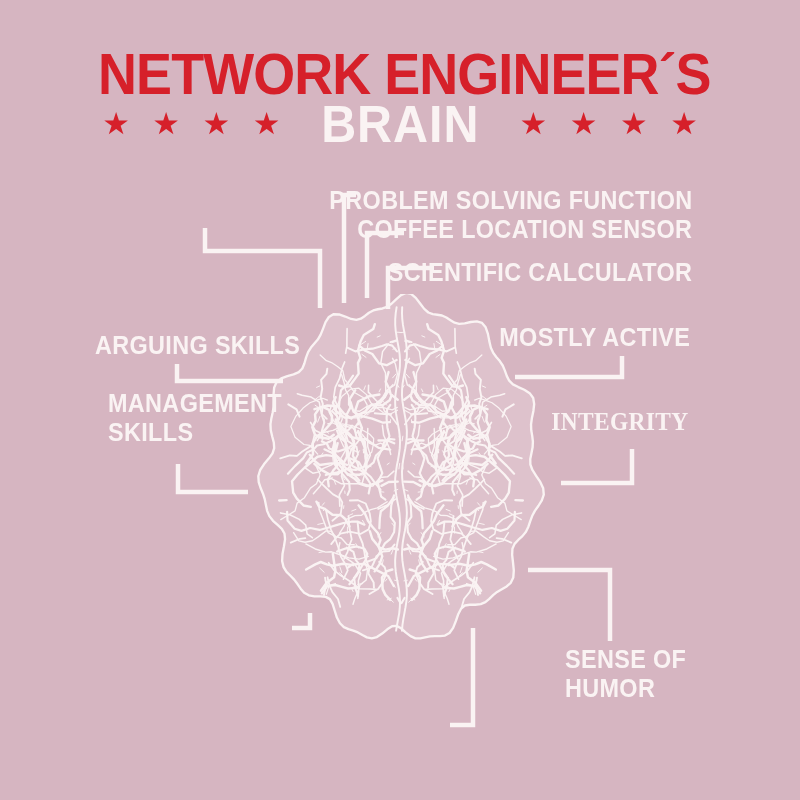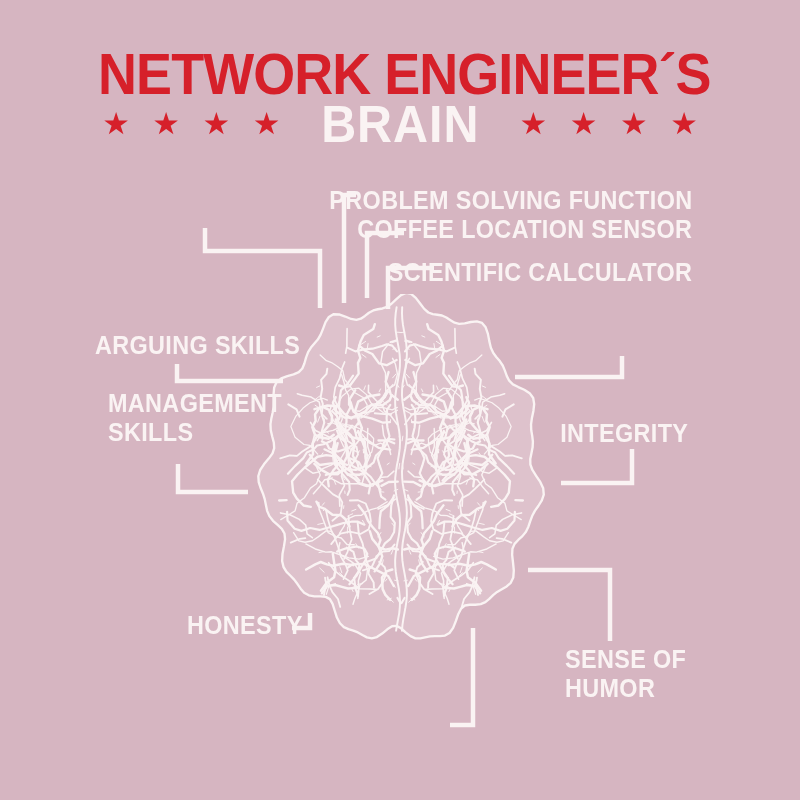--- a/index.html
+++ b/index.html
@@ -426,31 +426,31 @@
   </div>
 
   <div class="lbl right" style="right:108px; top:258px;">
     <span class="sq">SCIENTIFIC CALCULATOR</span>
   </div>
 
   <div class="lbl" style="left:95px; top:331px;">
     <span class="sq">ARGUING SKILLS</span>
   </div>
 
+  <div class="lbl right" style="right:110px; top:323px;">
+    <span class="sq">MOSTLY ACTIVE</span>
+  </div>
 
   <div class="lbl" style="left:108px; top:389px;">
     <span class="sq"><span style="display:block">MANAGEMENT</span><span style="display:block">SKILLS</span></span>
   </div>
 
-  <div class="lbl right" style="right:112px; top:419px;">
+  <div class="lbl right" style="right:112px; top:407px;font-family:Liberation Serif, serif;">
     <span class="sq">INTEGRITY</span>
   </div>
 
-  <div class="lbl" style="left:187px; top:611px;">
-    <span class="sq">HONESTY</span>
-  </div>
 
   <div class="lbl" style="left:565px; top:645px;">
     <span class="sq"><span style="display:block">SENSE OF</span><span style="display:block">HUMOR</span></span>
   </div>
 
 
 </div>
 
 </body></html>

